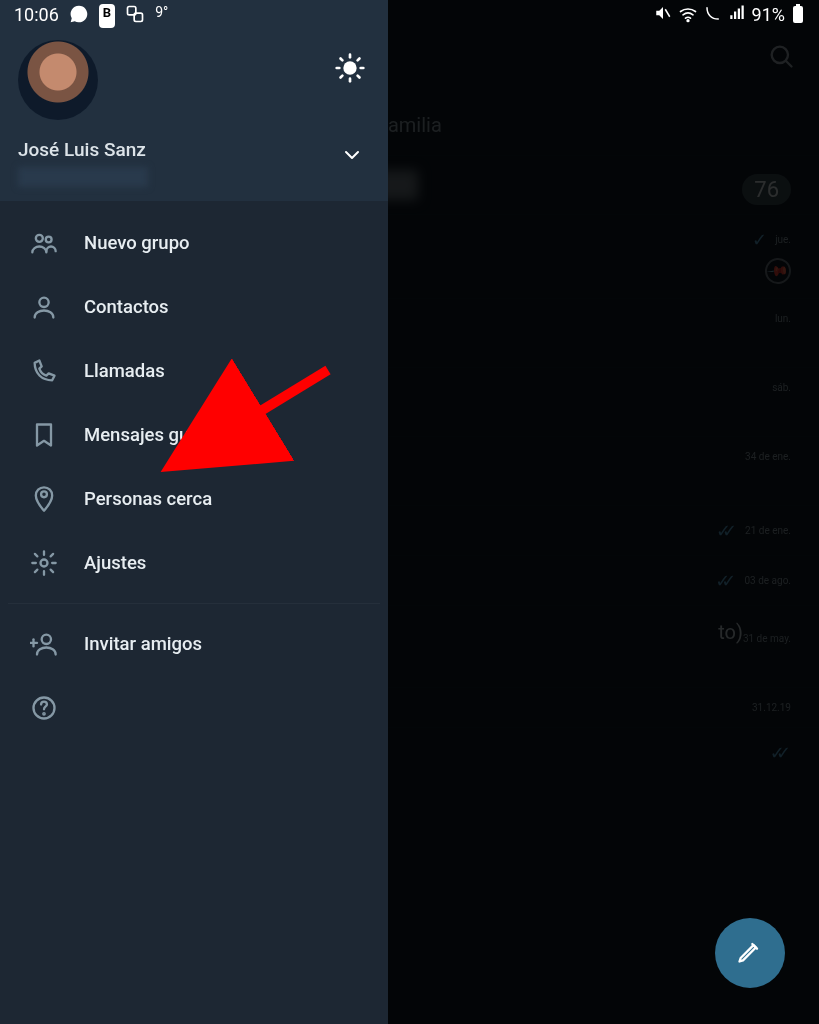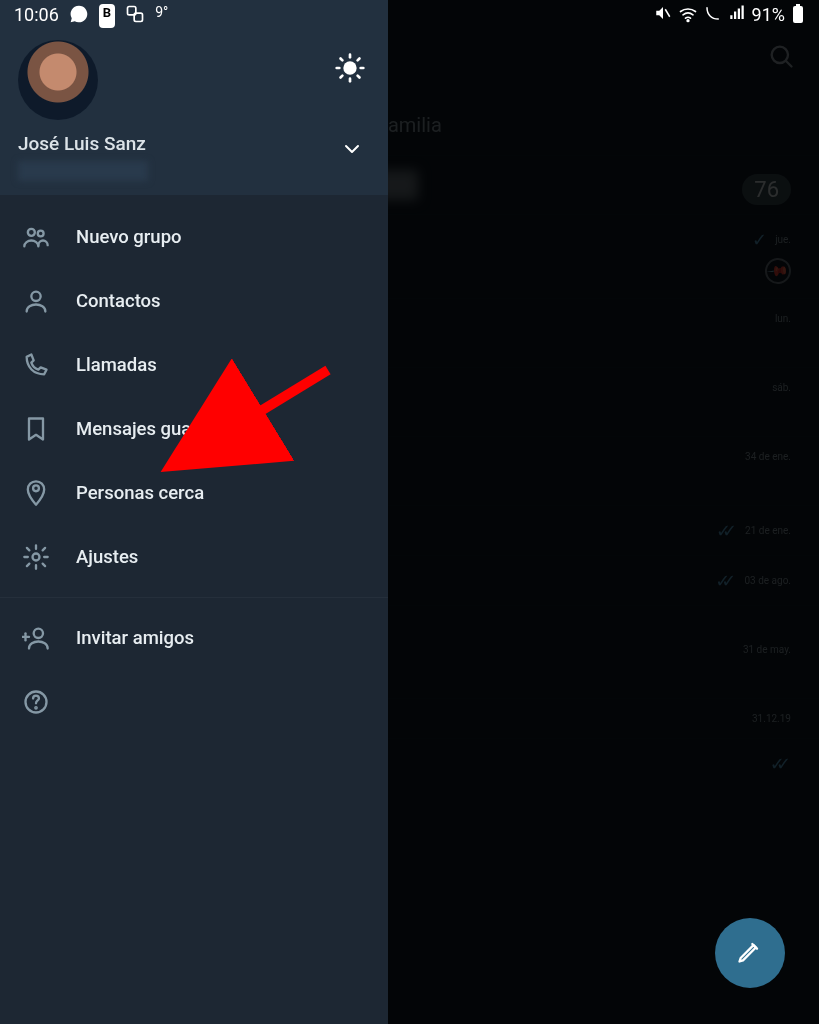--- a/index.html
+++ b/index.html
@@ -41,25 +41,25 @@
   
   .drawer{ position:absolute; top:0; left:0; width:388px; height:100%;
     background:#1d2733; z-index:20; display:flex; flex-direction:column; color:#dce3e8; }
   .drawer-header{ background:#22303f; padding:40px 18px 14px 18px; position:relative; }
   .avatar{ width:80px; height:80px; border-radius:50%; overflow:hidden; background:#203040; position:relative;}
   .avatar .face{ position:absolute; inset:0; background:
      radial-gradient(circle at 50% 40%, #c48a6e 0 18px, transparent 19px),
      radial-gradient(circle at 50% 40%, #7a5443 0 30px, transparent 31px),
      linear-gradient(#0e1a2a,#0e1a2a); }
   .theme-btn{ position:absolute; top:52px; right:22px; width:32px; height:32px; color:#fff;}
-  .user-name{ font-size:19px; font-weight:500; margin-top:12px;}
+  .user-name{ font-size:19px; font-weight:500; margin-top:18px;}
   .user-redact{ width:130px; height:20px; background:#22303f; filter:brightness(1.2) blur(3px); margin-top:6px;}
   .expand{ position:absolute; right:24px; bottom:30px; color:#fff;}
 
-  .menu{ display:flex; flex-direction:column; padding:10px 0;}
+  .menu{ display:flex; flex-direction:column; padding:10px 8px;}
   .menu-item{ display:flex; align-items:center; gap:26px; padding:18px 22px; font-size:18.5px; font-weight:500;
     color:#e7edf1; cursor:pointer;}
   .menu-item .ic{ width:28px; height:28px; display:flex; align-items:center; justify-content:center; color:#8598a5;}
   .menu-sep{ height:1px; background:rgba(255,255,255,.04); margin:8px 0;}
 
   
   .arrow{ position:absolute; z-index:40; left:228px; top:360px; pointer-events:none;}
   .arrow svg{ overflow:visible; }
 
   
@@ -128,21 +128,21 @@
     </div>
 
     <div class="chat-item">
       <div class="chat-meta">
           <span class="tick double"></span>
         <span>03 de ago.</span>
         </div>
     </div>
 
     <div class="chat-item">
-      <div style="display:flex; justify-content:center;flex-direction:column;">
+      <div style="display:flex; justify-content:flex-end;">
         <span class="chat-text" style="color:#bfcbd2; font-size:20px;">to)</span>
         <span class="chat-meta">31 de may.</span>
       </div>
       <div class="chat-text">elo de cables, blancos y morados</div>
     </div>
 
     <div class="chat-item">
       <div class="chat-meta">
           <span>31.12.19</span>
         </div>

